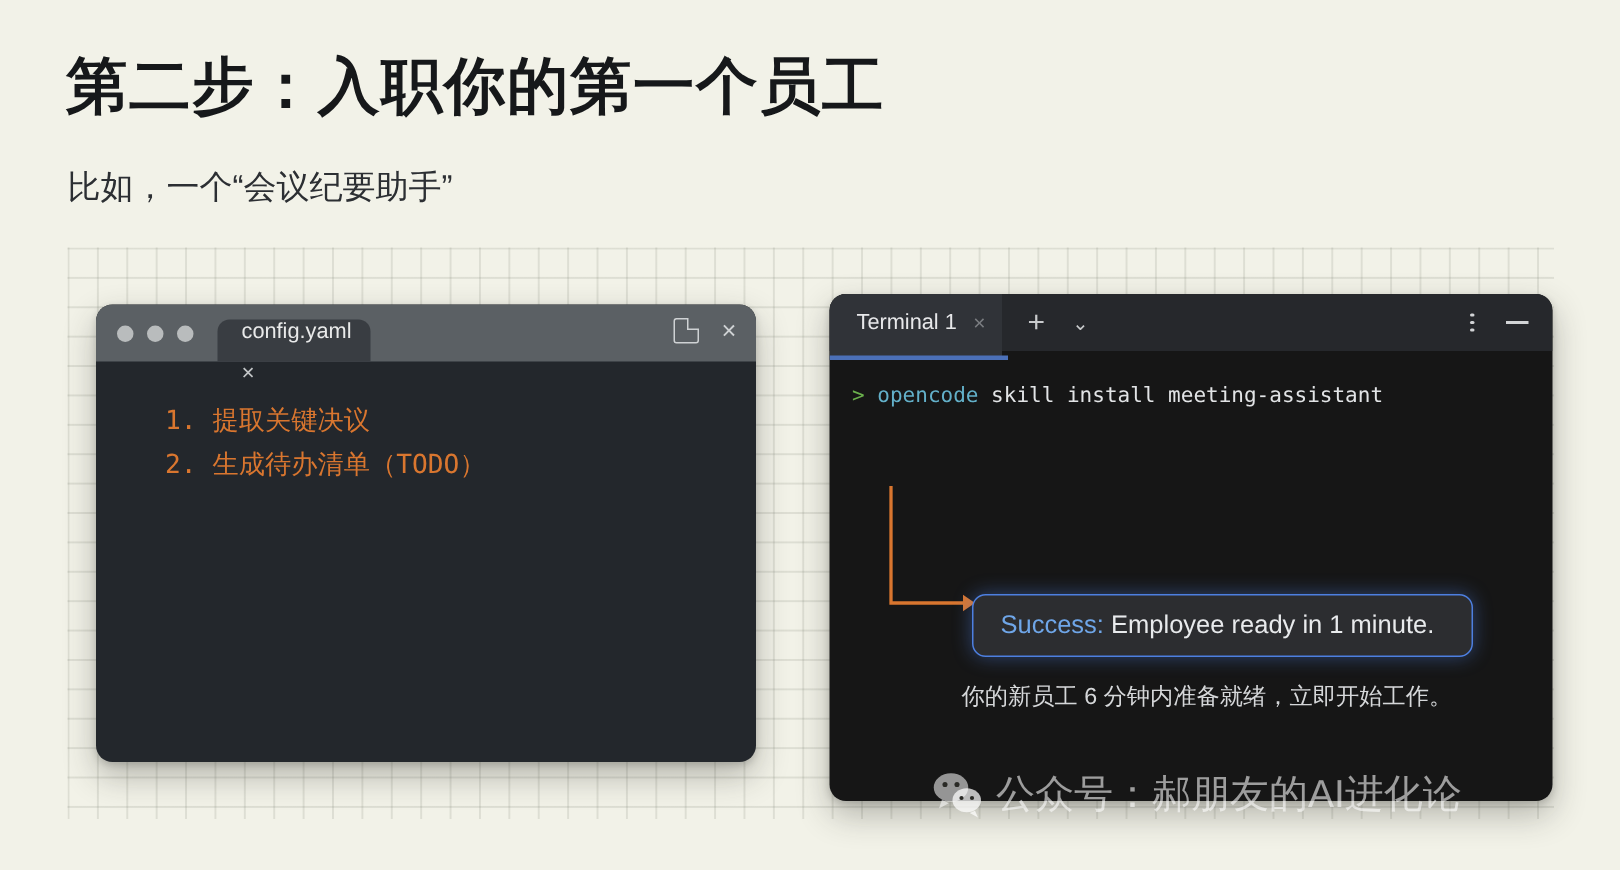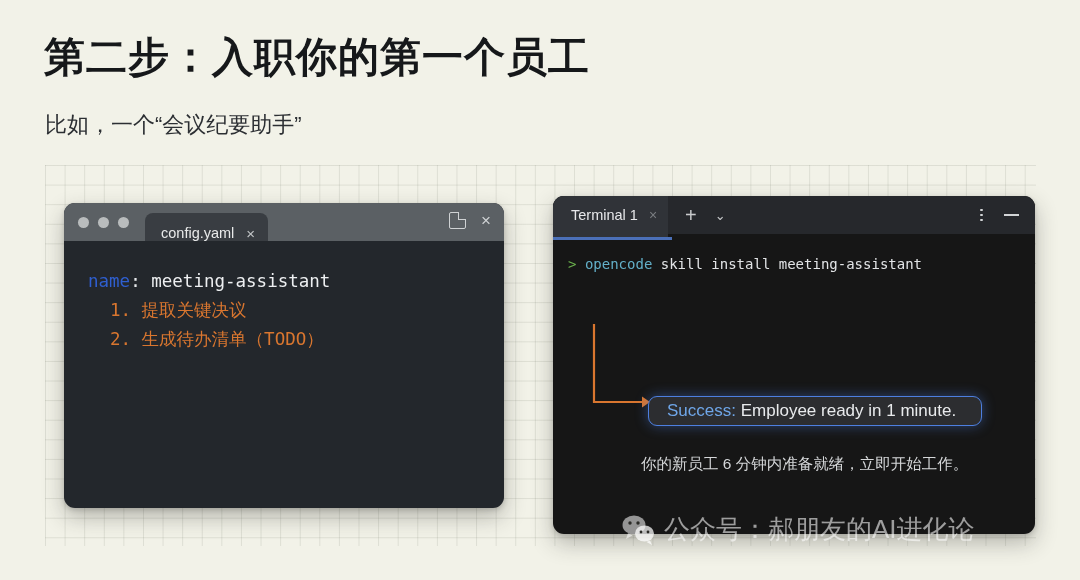--- a/index.html
+++ b/index.html
@@ -87,22 +87,23 @@
   }
   #editor-tab {
     position: absolute;
     left: 81px;
     bottom: 0;
     height: 28px;
     padding: 0 13px 0 16px;
     background: #393d42;
     border-radius: 8px 8px 0 0;
     display: flex;
-    align-items: flex-end;
+    align-items: flex-start;
     gap: 12px;
+    flex-direction: column;
   }
   #editor-tab-label {
     font-size: 14.5px;
     color: #e9eaea;
   }
   .tab-close {
     font-size: 15px;
     color: #c3c6c8;
     line-height: 1;
   }
@@ -254,21 +255,21 @@
     position: absolute;
     left: 35px;
     top: 88px;
   }
 
   #success-box {
     position: absolute;
     left: 95px;
     top: 162px;
     width: 334px;
-    height: 30px;
+    height: 42px;
     box-sizing: border-box;
     border: 1.6px solid #4d7fe0;
     border-radius: 9px;
     background: #2c2d30;
     box-shadow: 0 0 13px rgba(77,127,224,0.45);
     display: flex;
     align-items: center;
     padding-left: 18px;
   }
   #success-text {
@@ -327,23 +328,20 @@
     </div>
 
     <div id="editor-window-actions">
       <span class="icon-split"></span>
       <span class="icon-x">×</span>
     </div>
 
   </div>
 
   <div id="editor-body">
-    <div>
-      <span class="yaml-key">name</span><span class="yaml-colon">:</span><span class="yaml-val"> meeting-assistant</span>
-    </div>
     <div class="yaml-task-item">1. 提取关键决议</div>
     <div class="yaml-task-item">2. 生成待办清单（TODO）</div>
   </div>
 
 </div>
 
 <div class="window" id="terminal-window">
 
   <div id="terminal-titlebar">
 

